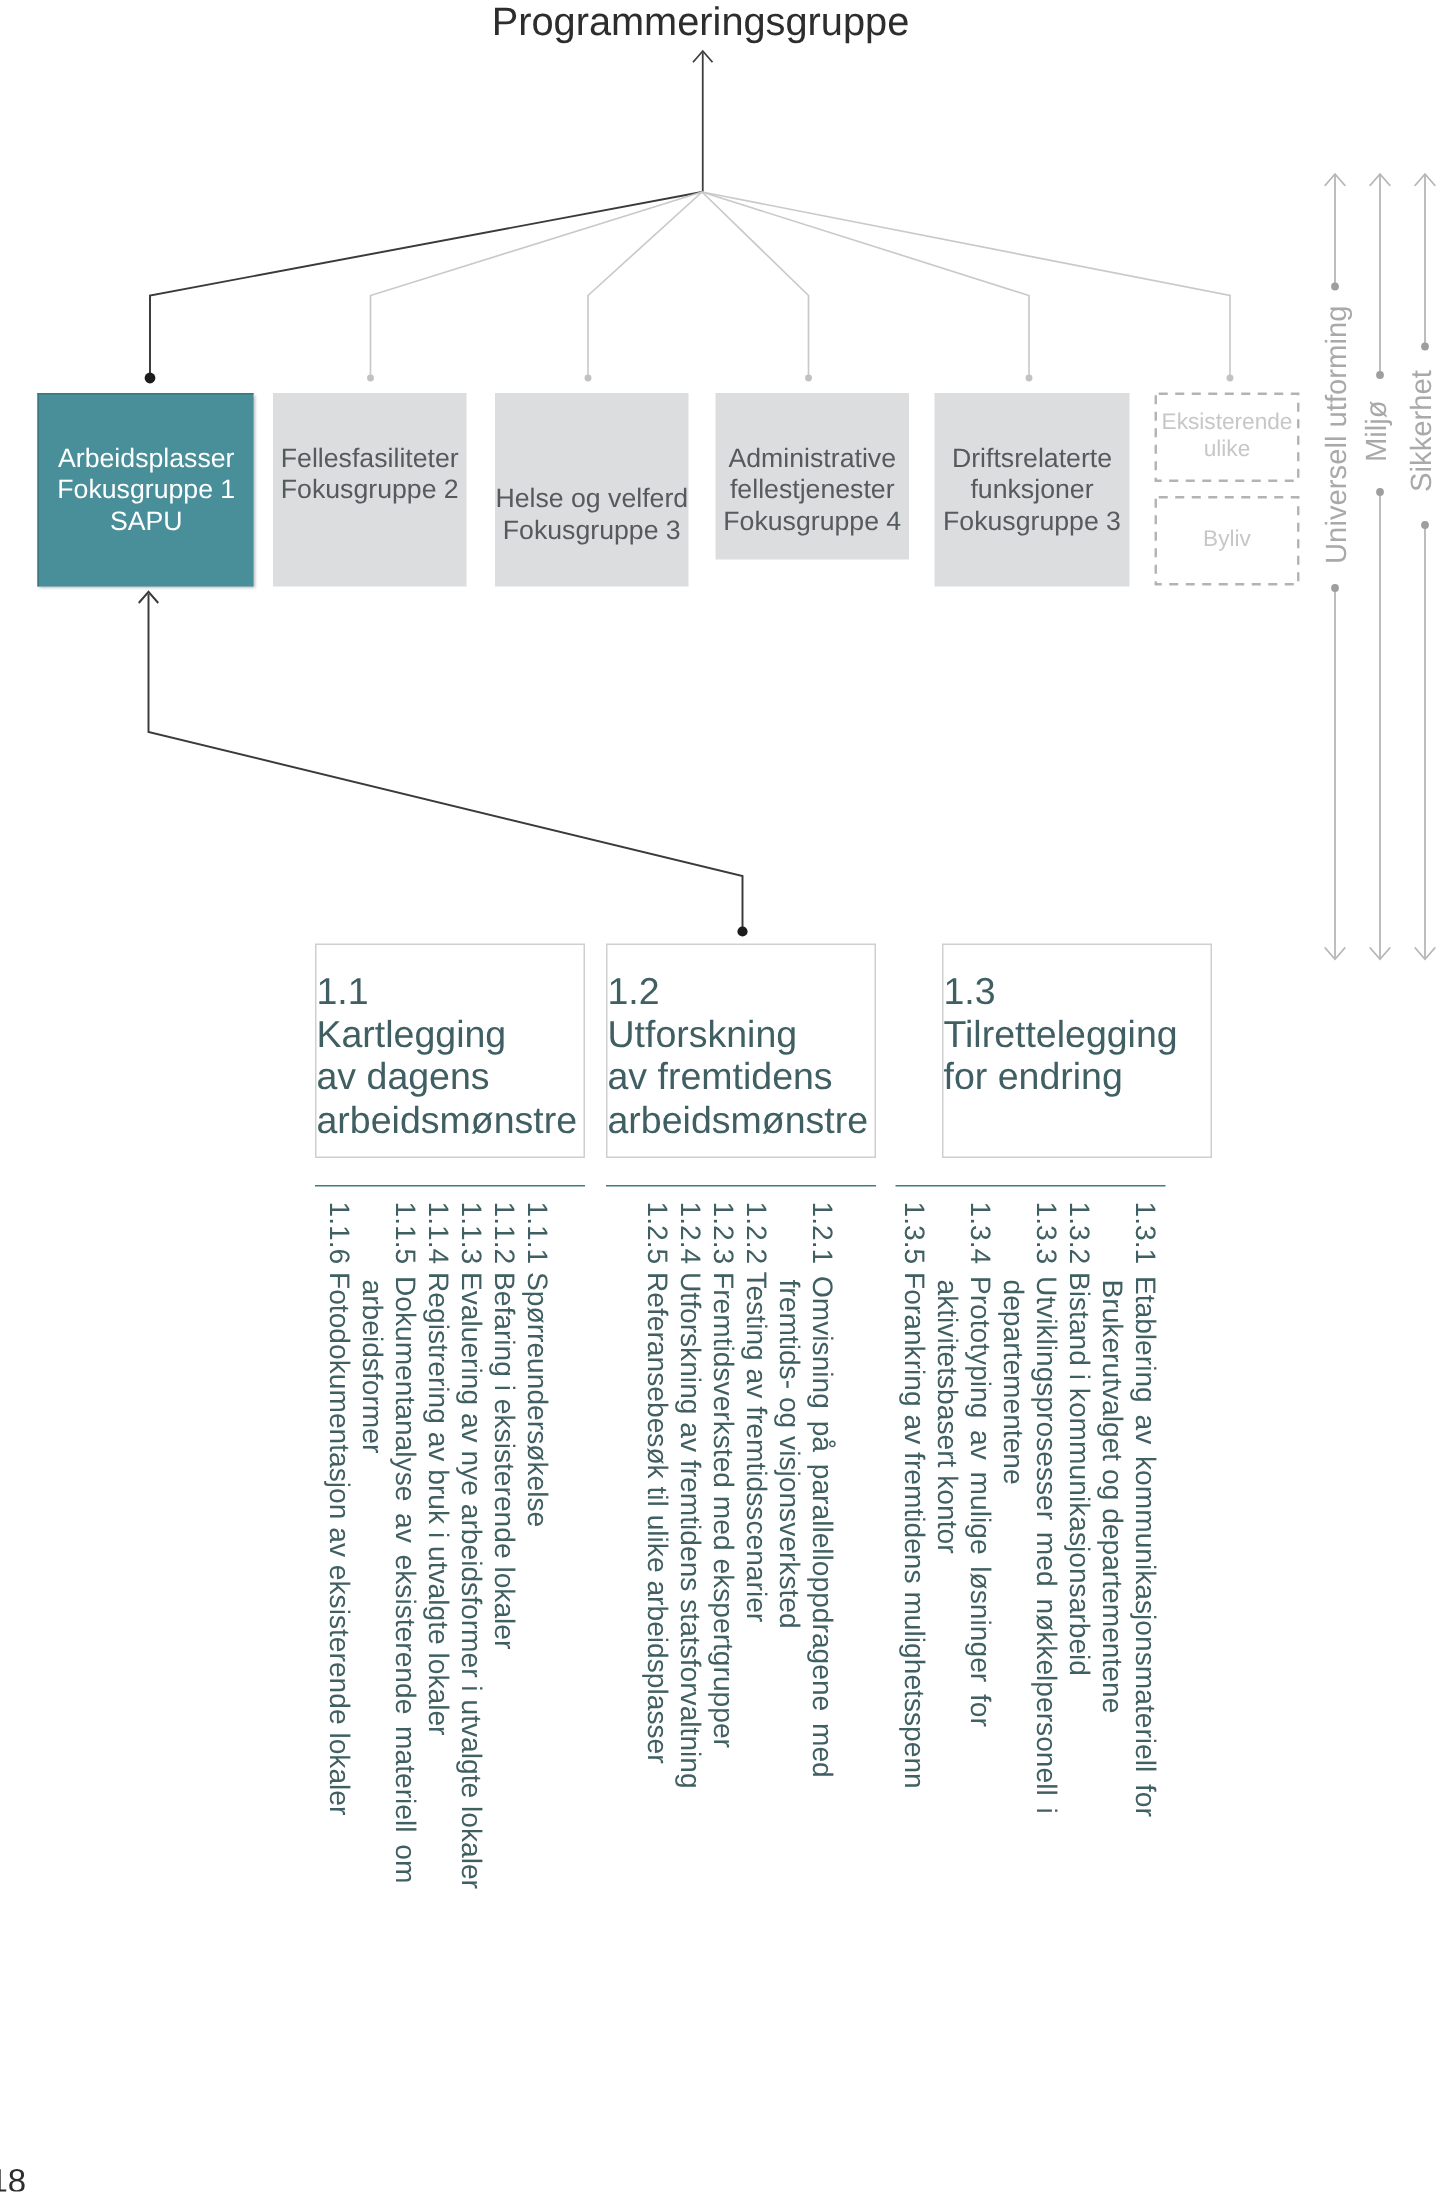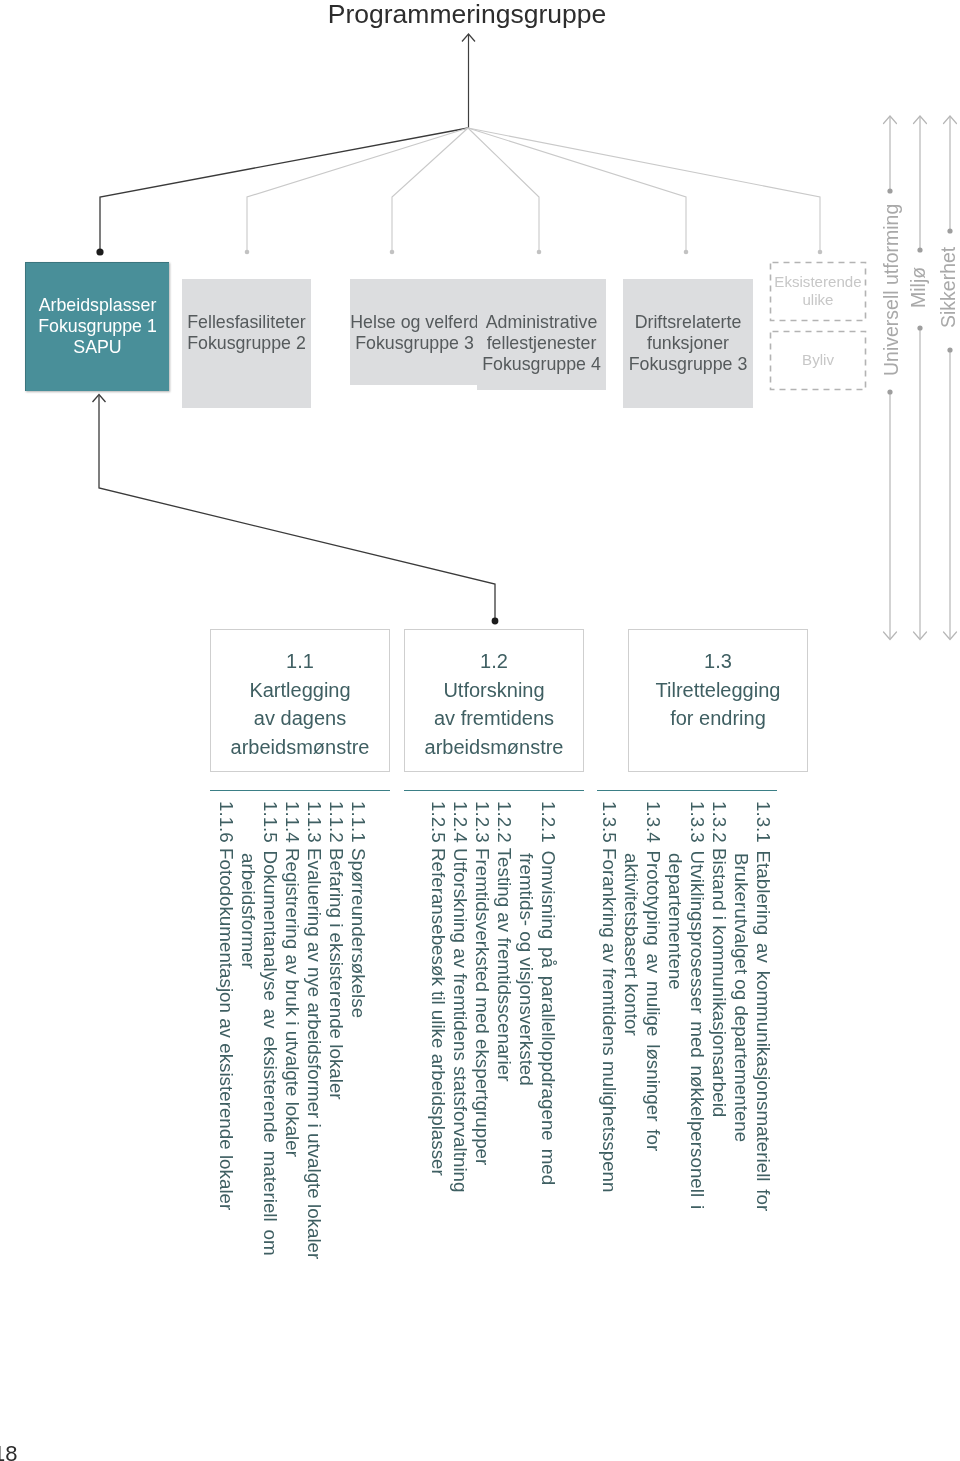--- a/index.html
+++ b/index.html
@@ -9,37 +9,37 @@
   .page{position:absolute;left:0;top:0;width:960px;height:1461px;}
   svg.art{position:absolute;left:0;top:0;width:960px;height:1461px;overflow:visible;pointer-events:none;}
 
   #title{position:absolute;left:-13px;top:-1px;width:960px;text-align:center;
          font-size:26.5px;color:#2d2d2d;font-weight:400;}
 
   .fgbox{position:absolute;box-sizing:border-box;display:flex;flex-direction:column;
          align-items:center;justify-content:flex-start;text-align:center;
          padding-top:33px;
          font-size:17.8px;line-height:21px;color:#555a5c;}
-  .fgbox.gray{background:#dcdddf;margin-top:17px;}
+  .fgbox.gray{background:#dcdddf;}
   .fgbox.teal{background:#498f99;color:#ffffff;
               border-top:1px solid #3b757e;border-left:1px solid #3b757e;
               padding-top:32px;
               box-shadow:1px 1px 2px rgba(0,0,0,0.30);}
 
   .dashbox{position:absolute;box-sizing:border-box;
            display:flex;flex-direction:column;align-items:center;justify-content:center;
            text-align:center;font-size:15.1px;line-height:18.5px;color:#c7c7c7;}
 
   .vlabel{position:absolute;transform-origin:left top;transform:rotate(-90deg);
           white-space:nowrap;font-size:19.5px;color:#a9a9a9;}
 
   .pbox{position:absolute;box-sizing:border-box;border:1px solid #cfcfcf;background:#fff;
-        display:flex;flex-direction:column;align-items:center;justify-content:flex-start;
+        display:flex;flex-direction:column;align-items:flex-start;justify-content:flex-start;
         padding-top:17px;
-        text-align:center;font-size:20px;line-height:28.5px;color:#3f5f62;}
+        text-align:center;font-size:25px;line-height:28.5px;color:#3f5f62;}
 
   .uline{position:absolute;height:1.4px;background:#3b7f86;}
 
   .rotitem{position:absolute;transform-origin:left top;transform:rotate(90deg);
            white-space:nowrap;font-size:18.8px;color:#3f5f62;line-height:22px;}
   #pageno{position:absolute;left:-7px;top:1441px;font-size:22px;color:#2d2d2d;}
 </style>
 </head>
 <body>
 
@@ -114,21 +114,21 @@
   <div id="fgboxes">
       <div class="fgbox teal" style="left: 25px; top: 262px; width: 144px; height: 129px;">
         <span>Arbeidsplasser</span>
         <span>Fokusgruppe 1</span>
         <span>SAPU</span>
       </div>
       <div class="fgbox gray" style="left: 182px; top: 262px; width: 129px; height: 129px;">
         <span>Fellesfasiliteter</span>
         <span>Fokusgruppe 2</span>
       </div>
-      <div class="fgbox gray" style="left: 350px; top: 262px; width: 129px; height: 106px;">
+      <div class="fgbox gray" style="left: 330px; top: 262px; width: 129px; height: 129px; justify-content: center;">
         <span>Helse og velferd</span>
         <span>Fokusgruppe 3</span>
       </div>
       <div class="fgbox gray" style="left: 477px; top: 262px; width: 129px; height: 111px;">
         <span>Administrative</span>
         <span>fellestjenester</span>
         <span>Fokusgruppe 4</span>
       </div>
       <div class="fgbox gray" style="left: 623px; top: 262px; width: 130px; height: 129px;">
         <span>Driftsrelaterte</span>

